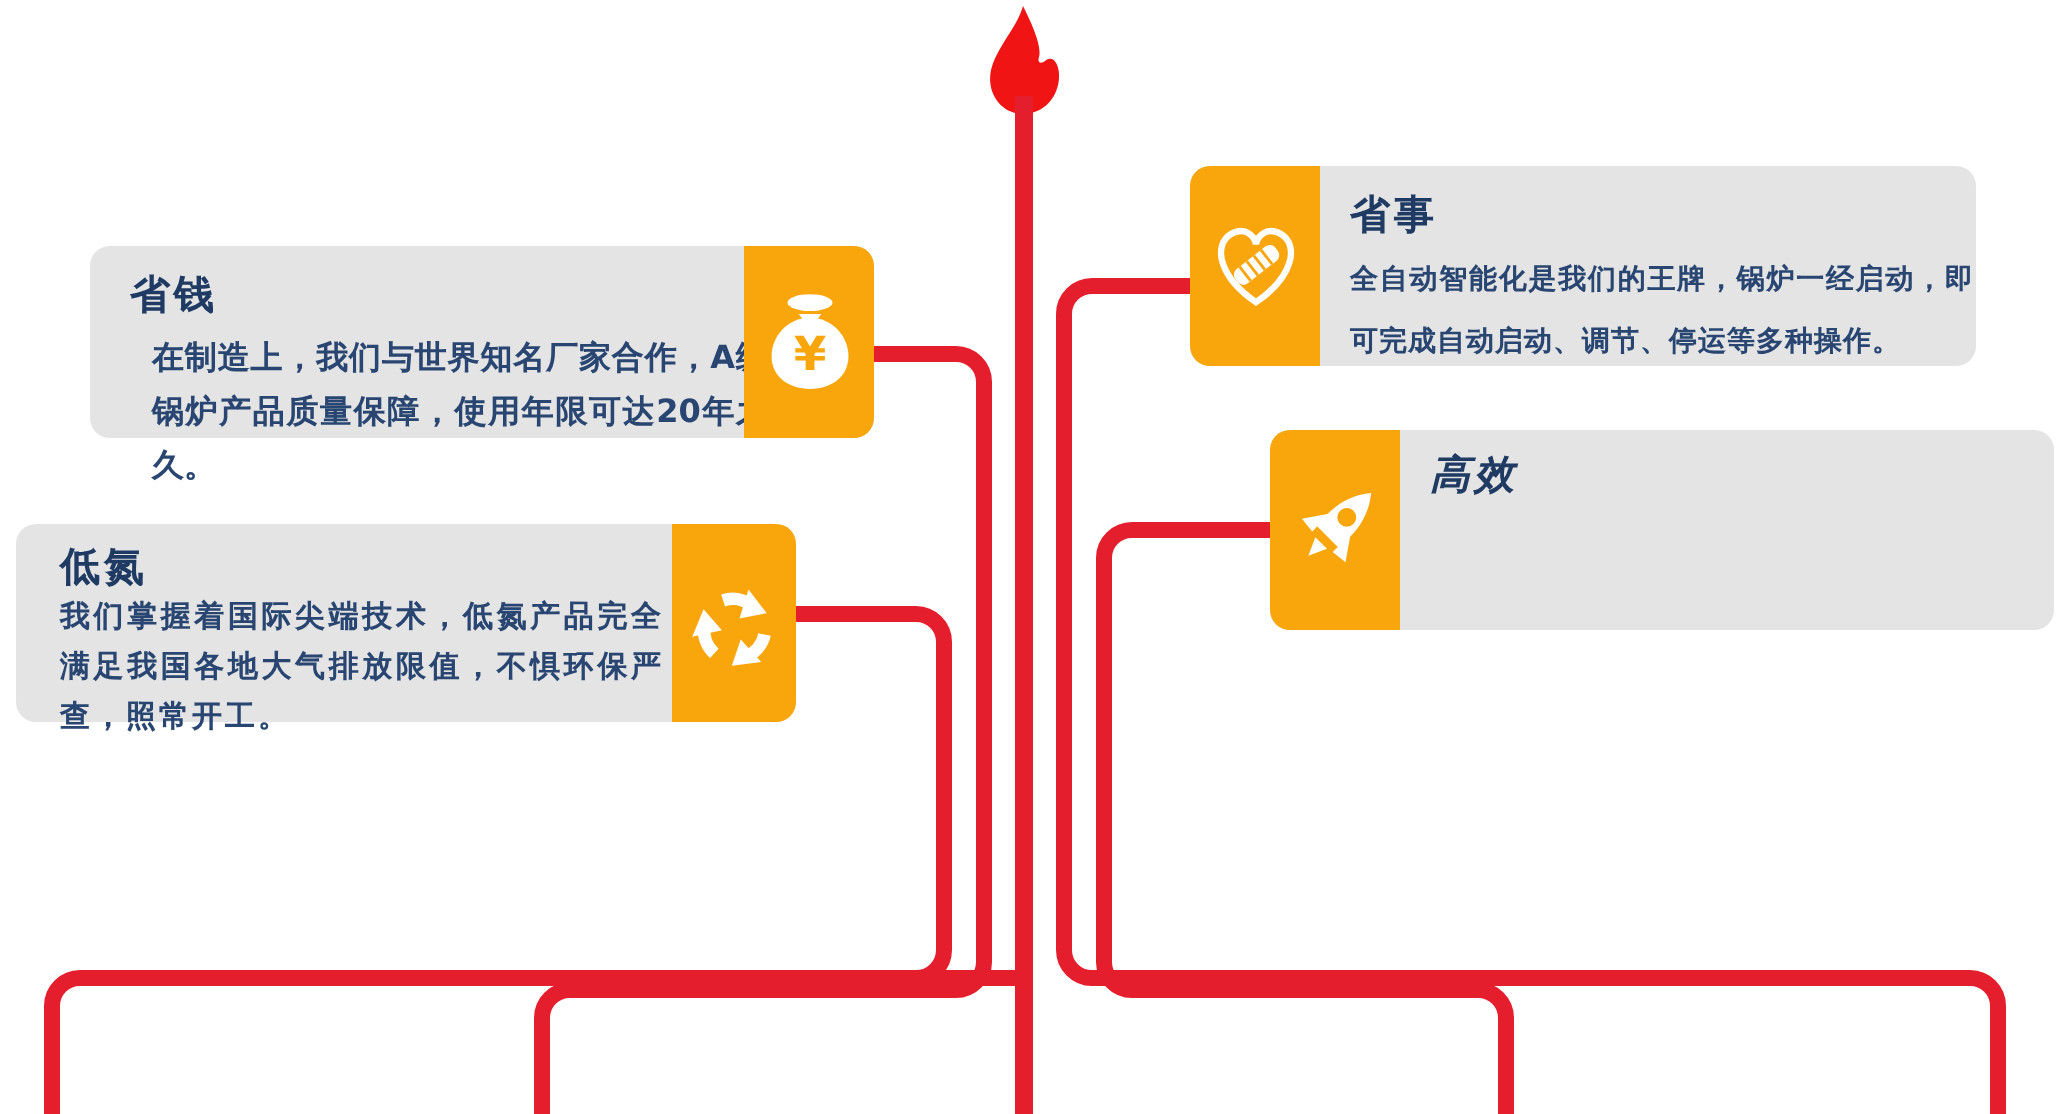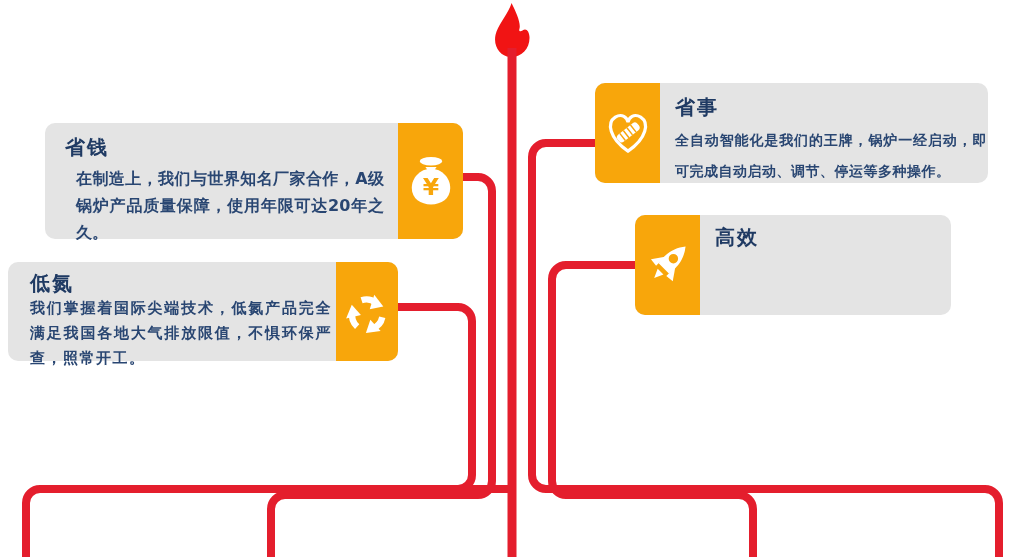--- a/index.html
+++ b/index.html
@@ -31,34 +31,34 @@
     letter-spacing:2px;
     white-space:nowrap;
   }
   .card-body{
     position:absolute;
     font-weight:600;
     color:#294672;
     text-align:justify;
   }
   
-  #card-save-money{left:45px;top:123px;width:392px;height:116px;padding-left:26px;}
+  #card-save-money{left:45px;top:123px;width:392px;height:96px;}
   #card-save-money .card-title{left:20px;top:11px;}
   #card-save-money .card-body{left:31px;top:42px;width:308px;font-size:16px;line-height:27px;letter-spacing:0px;}
   
   #card-low-nox{left:8px;top:262px;width:390px;height:99px;}
   #card-low-nox .icon-block{width:62px;}
   #card-low-nox .card-title{left:22px;top:8px;}
   #card-low-nox .card-body{left:22px;top:34px;width:302px;font-size:15px;line-height:25px;letter-spacing:1.5px;}
   
   #card-save-trouble{left:595px;top:83px;width:393px;height:100px;}
   #card-save-trouble .card-title{left:80px;top:11px;}
   #card-save-trouble .card-body{left:80px;top:42px;width:312px;font-size:14px;line-height:31px;letter-spacing:0.5px;}
   
-  #card-high-efficiency{left:635px;top:215px;width:316px;height:100px;}
+  #card-high-efficiency{left:635px;top:215px;width:392px;height:100px;font-style:italic;}
   #card-high-efficiency .card-title{left:80px;top:9px;}
   #card-high-efficiency .card-body{left:80px;top:38px;width:290px;font-size:15px;line-height:22px;letter-spacing:1px;}
 </style>
 </head>
 <body>
 
 <div id="canvas">
 
   <svg id="lines" width="1031" height="557" viewBox="0 0 1031 557">
 

